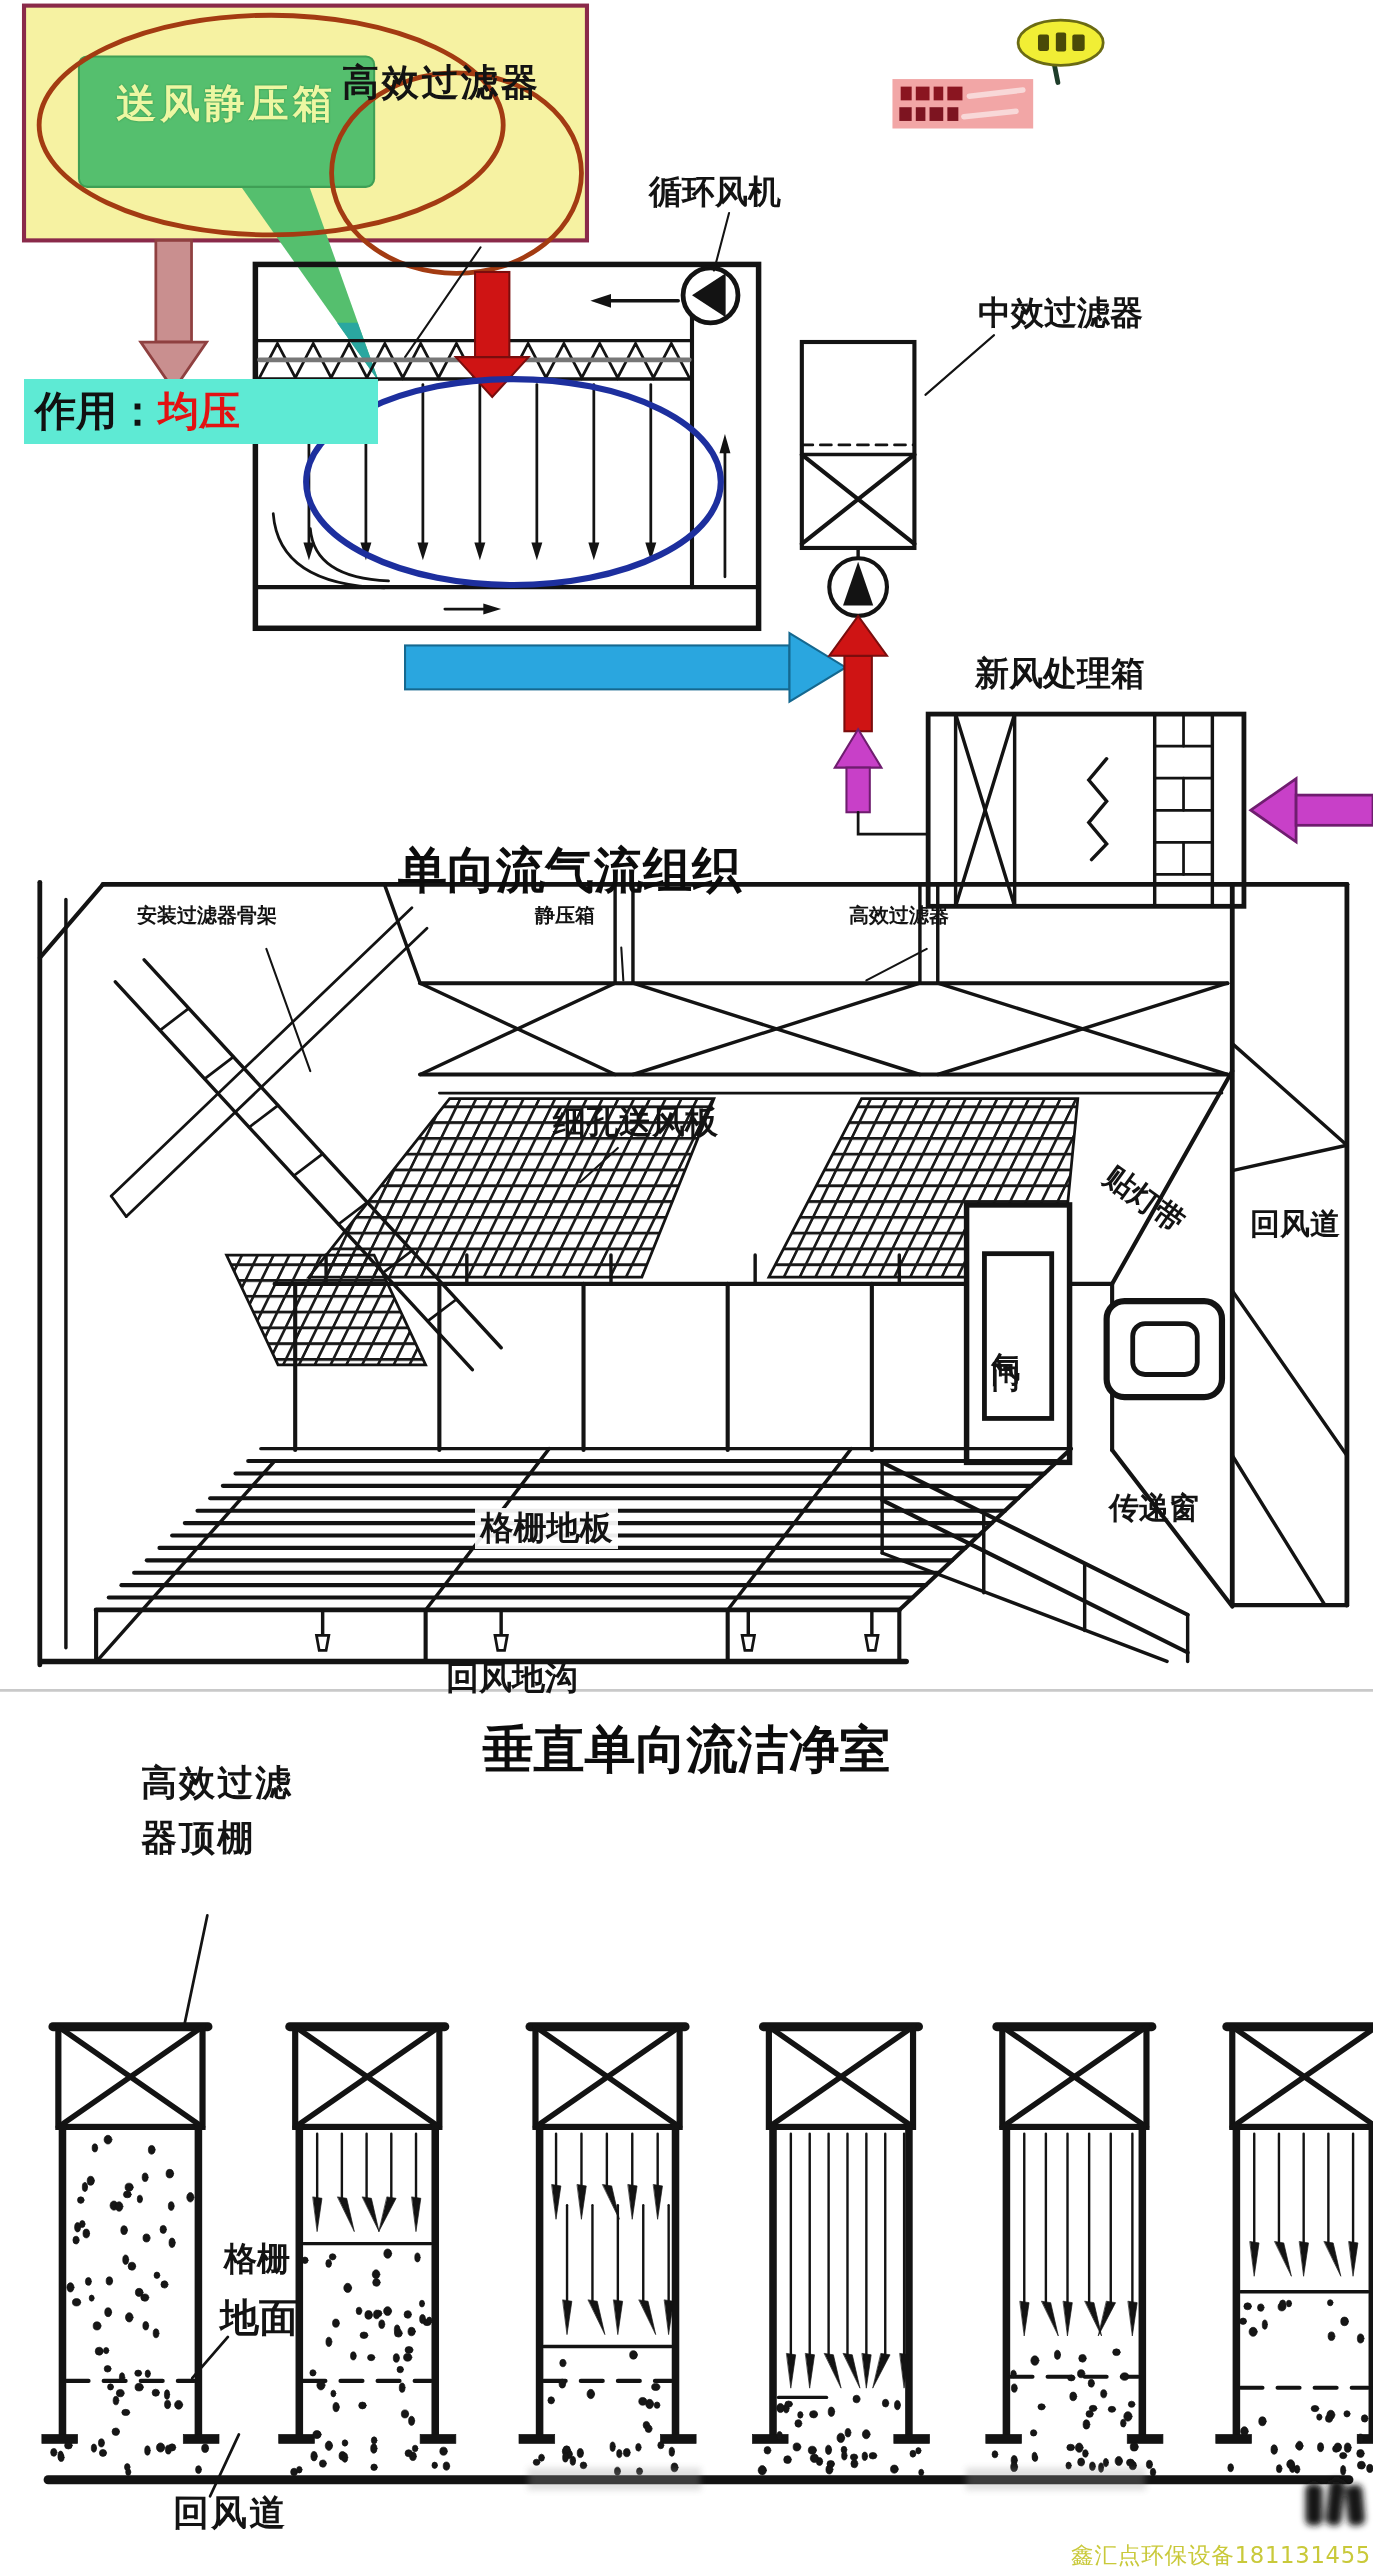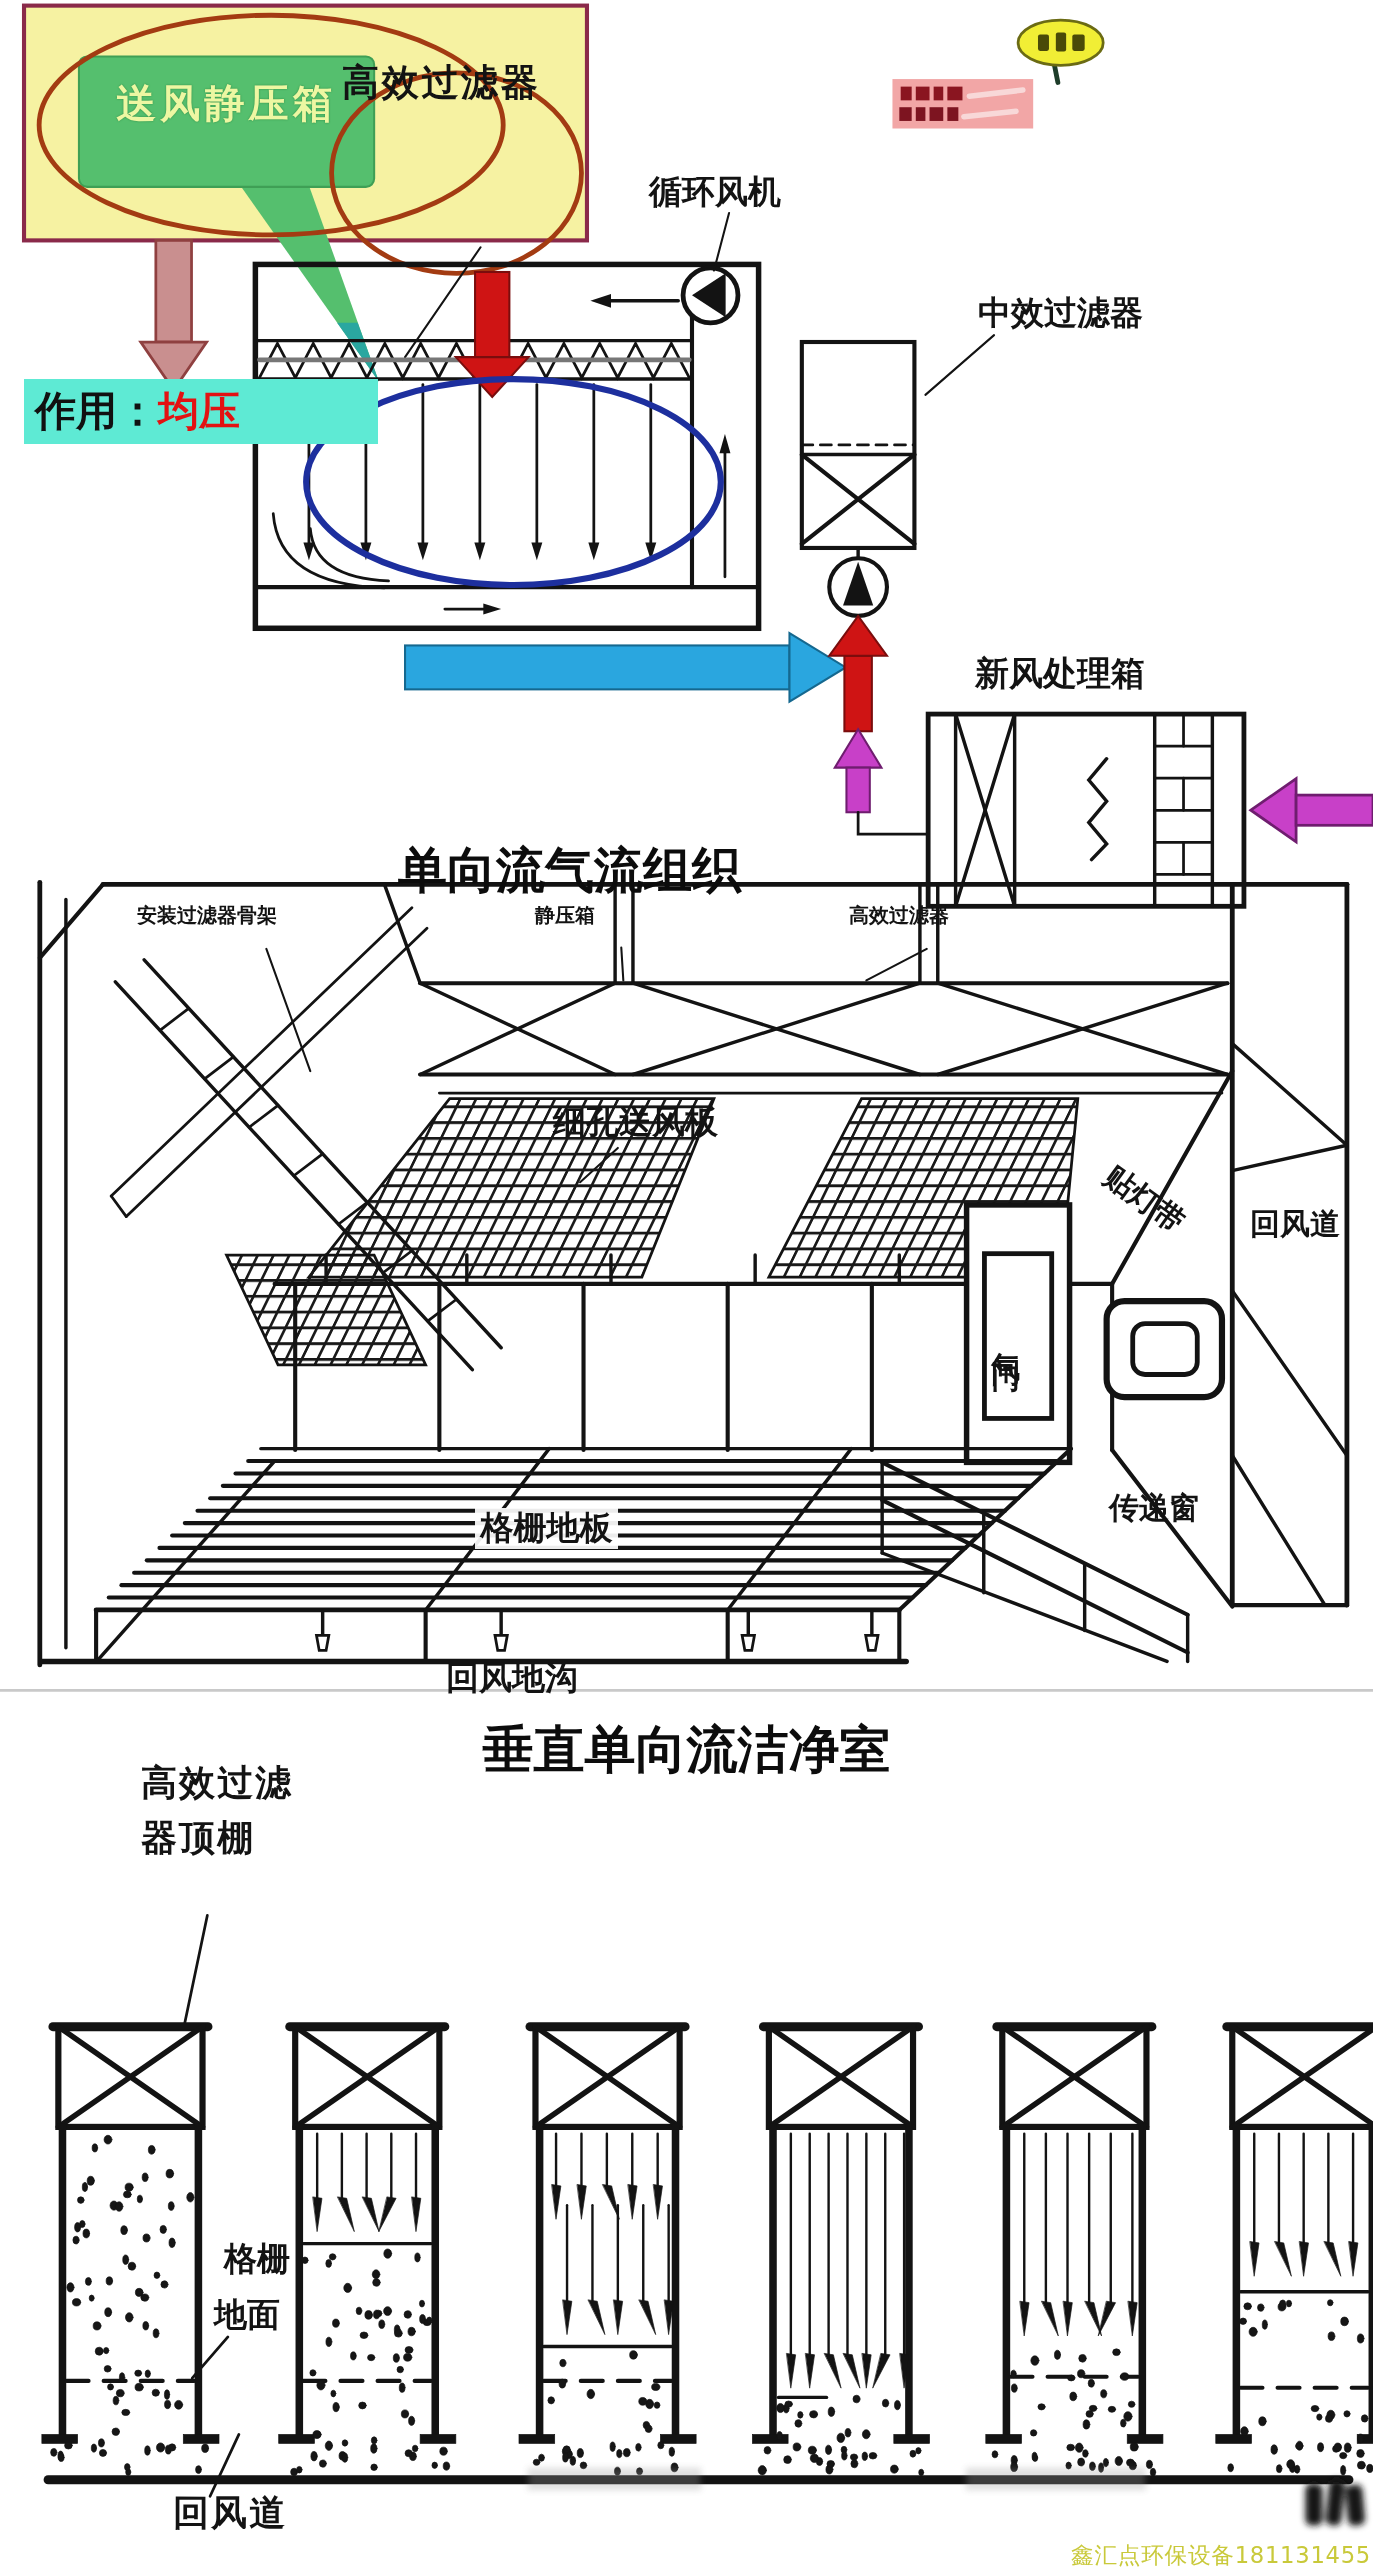--- a/index.html
+++ b/index.html
@@ -29,21 +29,21 @@
   #lbl-light{left:1118px;top:1159px;font-size:30px;transform:rotate(36deg);transform-origin:left top;}
   #lbl-door{left:989px;top:1329px;font-size:29px;}
   #lbl-window{left:1109px;top:1491px;font-size:30px;}
   #lbl-floor2{left:475px;top:1508px;font-size:33px;background:rgba(255,255,255,.92);padding:1.4px 5.5px;}
   #lbl-trench{left:446px;top:1615px;font-size:33px;margin-top:44px;}
   #lbl-duct2{left:1250px;top:1207px;font-size:30px;}
   #title2{left:412px;top:1721px;width:549px;font-size:51px;}
   #lbl-hepa1{left:141px;top:1762px;}
   #lbl-hepa2{left:141px;top:1817px;}
   #lbl-floor3a{left:224px;top:2240px;font-size:33px;}
-  #lbl-floor3b{left:214px;top:2296px;font-size:33px;}
+  #lbl-floor3b{left:220px;top:2296px;font-size:39px;}
   #lbl-duct3{left:173px;top:2492px;}
   #title3{left:419px;top:2511px;width:549px;font-size:45px;}
   #wm-company{left:1071px;top:2542px;font-size:22.7px;font-weight:400;color:#c9c93a;letter-spacing:0.7px;}
 </style>
 </head>
 <body>
 
 <div id="stage">
 
 <svg id="art" width="1373" height="2576" viewBox="0 0 2000 3752">

